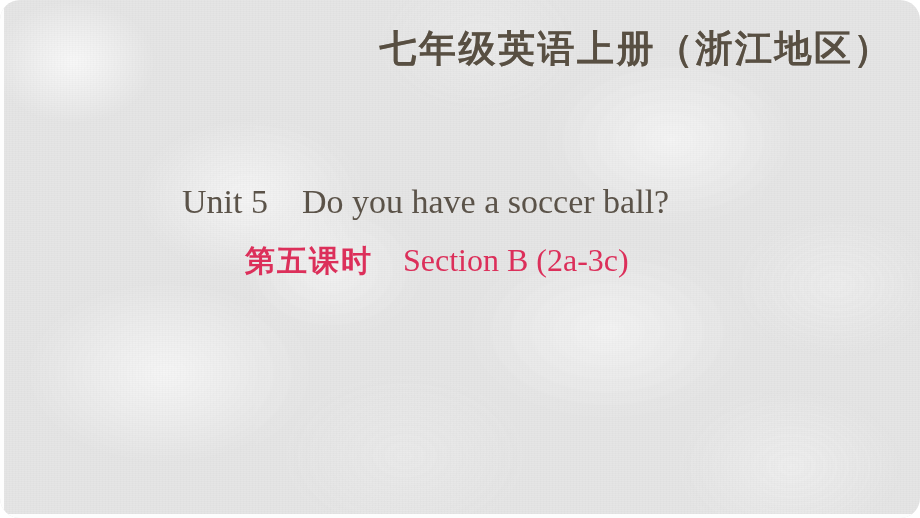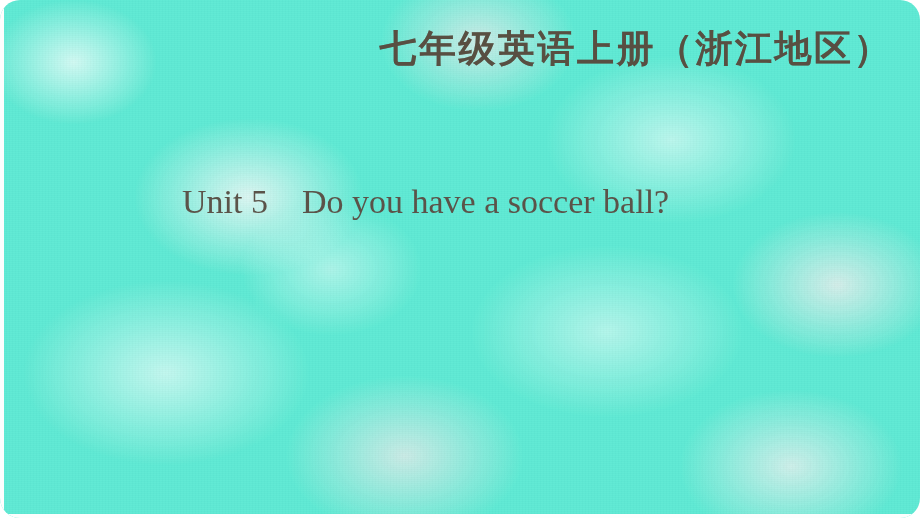--- a/index.html
+++ b/index.html
@@ -13,21 +13,21 @@
     background: #ffffff;
     font-family: "Liberation Serif", "DejaVu Serif", serif;
   }
 
   
   .slide {
     position: relative;
     width: 920px;
     height: 518px;
     box-sizing: border-box;
-    background-color: #5eead4;
+    background-color: #e5e5e5;
     border-radius: 20px;
     overflow: hidden;
   }
 
   
   .slide::before {
     content: "";
     position: absolute;
     inset: 0;
     pointer-events: none;
@@ -131,14 +131,17 @@
 
 <div class="slide">
 
   <div class="edge-left"></div>
   <div class="edge-bottom"></div>
 
   <div class="header-line">七年级英语上册（浙江地区）</div>
 
   <div class="main-title">Unit 5　Do you have a soccer ball?</div>
 
+  <div class="subtitle">
+    <span class="cn">第五课时</span><span class="gap"></span><span class="en">Section B (2a-3c)</span>
+  </div>
 
 </div>
 
 </body></html>

